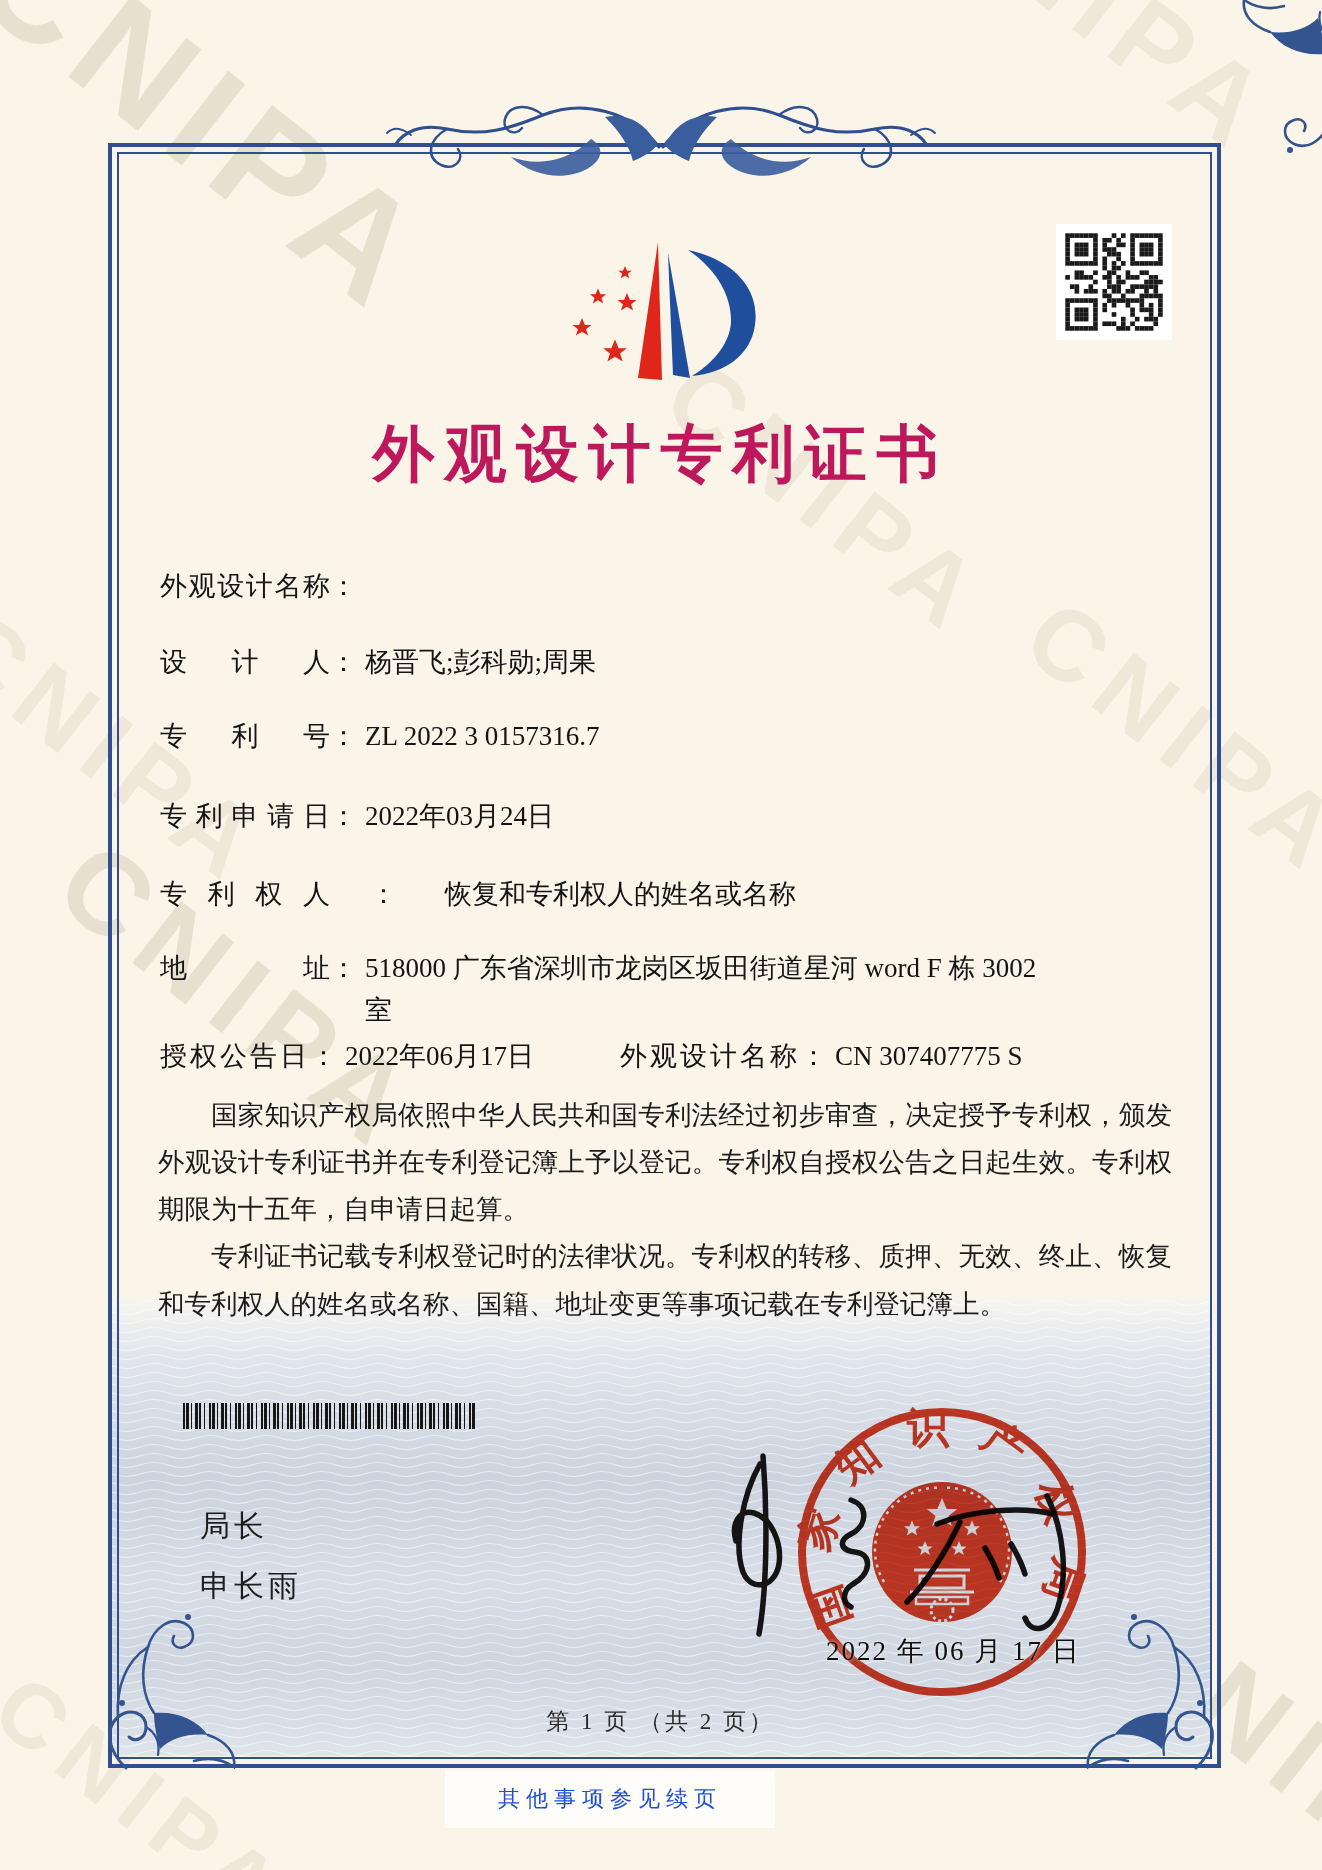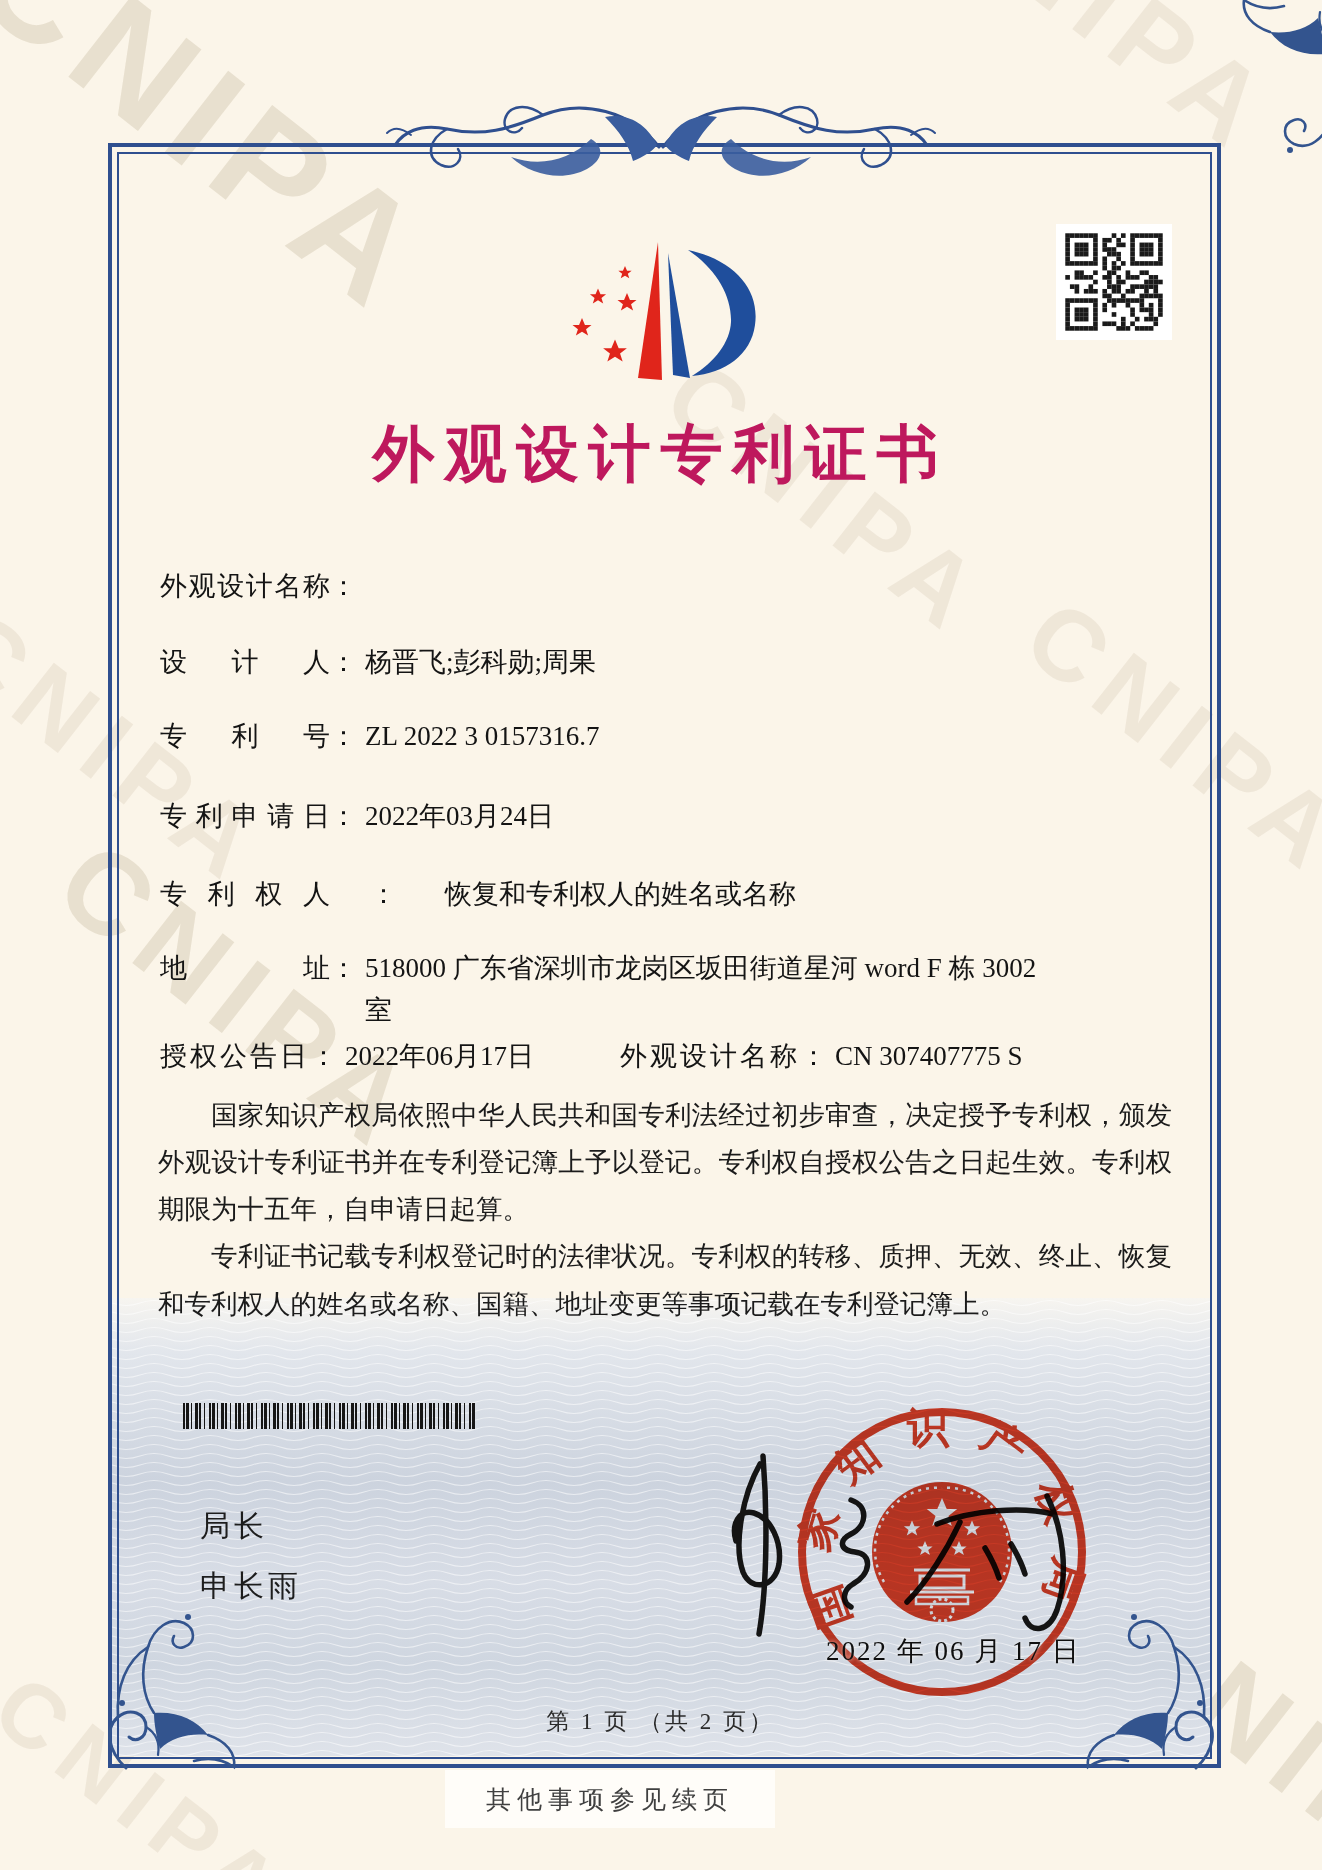--- a/index.html
+++ b/index.html
@@ -31,21 +31,21 @@
   .body-text p{margin:0;text-indent:2em;}
   .barcode{left:183px;top:1403px;width:294px;height:26px;z-index:5;
     background-image:repeating-linear-gradient(90deg,#161616 0 2px,transparent 2px 3px,#161616 3px 6px,transparent 6px 8px,#161616 8px 9px,transparent 9px 12px,#161616 12px 15px,transparent 15px 16px,#161616 16px 18px,transparent 18px 21px,#161616 21px 22px,transparent 22px 26px);}
   .signer{font-family:"Liberation Sans","DejaVu Sans",sans-serif;font-size:30px;letter-spacing:4px;color:#1d1d1d;}
   .seal{left:792px;top:1402px;width:300px;height:300px;z-index:6;opacity:.94;mix-blend-mode:multiply;}
   .seal-date{left:826px;top:1616px;font-size:27px;letter-spacing:2px;color:#0f0f0f;z-index:7;
              text-shadow:0 0 4px rgba(250,248,244,.95);margin-top:17px;}
   .page-ind{left:108px;width:1105px;top:1706px;text-align:center;font-size:23px;letter-spacing:3px;color:#2b2b2b;}
   .note-strip{left:445px;top:1770px;width:330px;height:58px;background:#fffdf9;z-index:5;
               display:flex;align-items:center;justify-content:center;}
-  .note-strip span{font-size:25px;letter-spacing:6px;color:#404040;}
+  .note-strip span{font-size:22px;letter-spacing:6px;color:#1d4ed8;}
   .qr{left:1056px;top:224px;width:116px;height:116px;z-index:5;}
   .logo{left:555px;top:230px;width:215px;height:160px;z-index:5;}
   .sig{left:655px;top:1452px;width:430px;height:185px;z-index:6;}
 </style>
 </head>
 <body>
 
 <div class="page">
 
   <div class="wm" style="left:-60px;top:30px;font-size:150px;">CNIPA</div>

